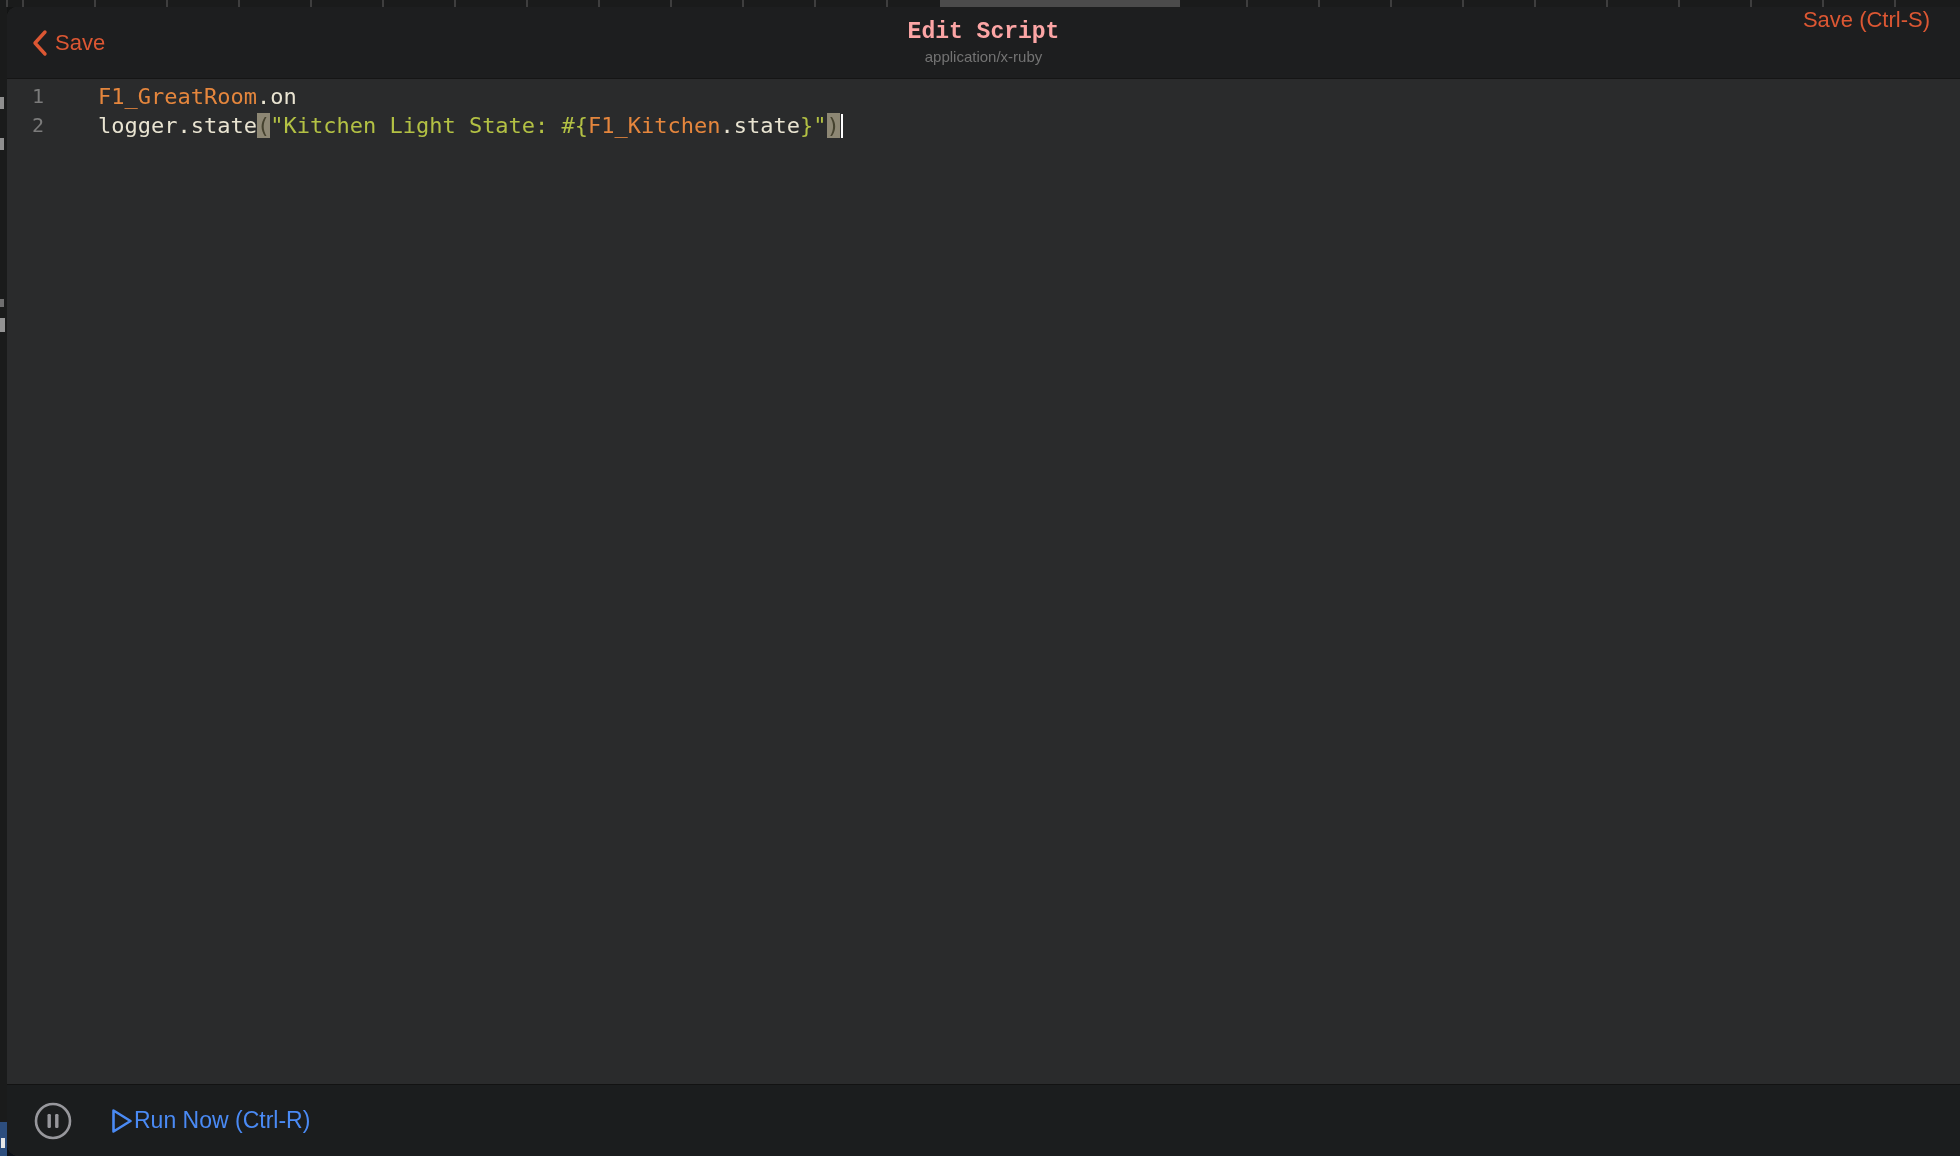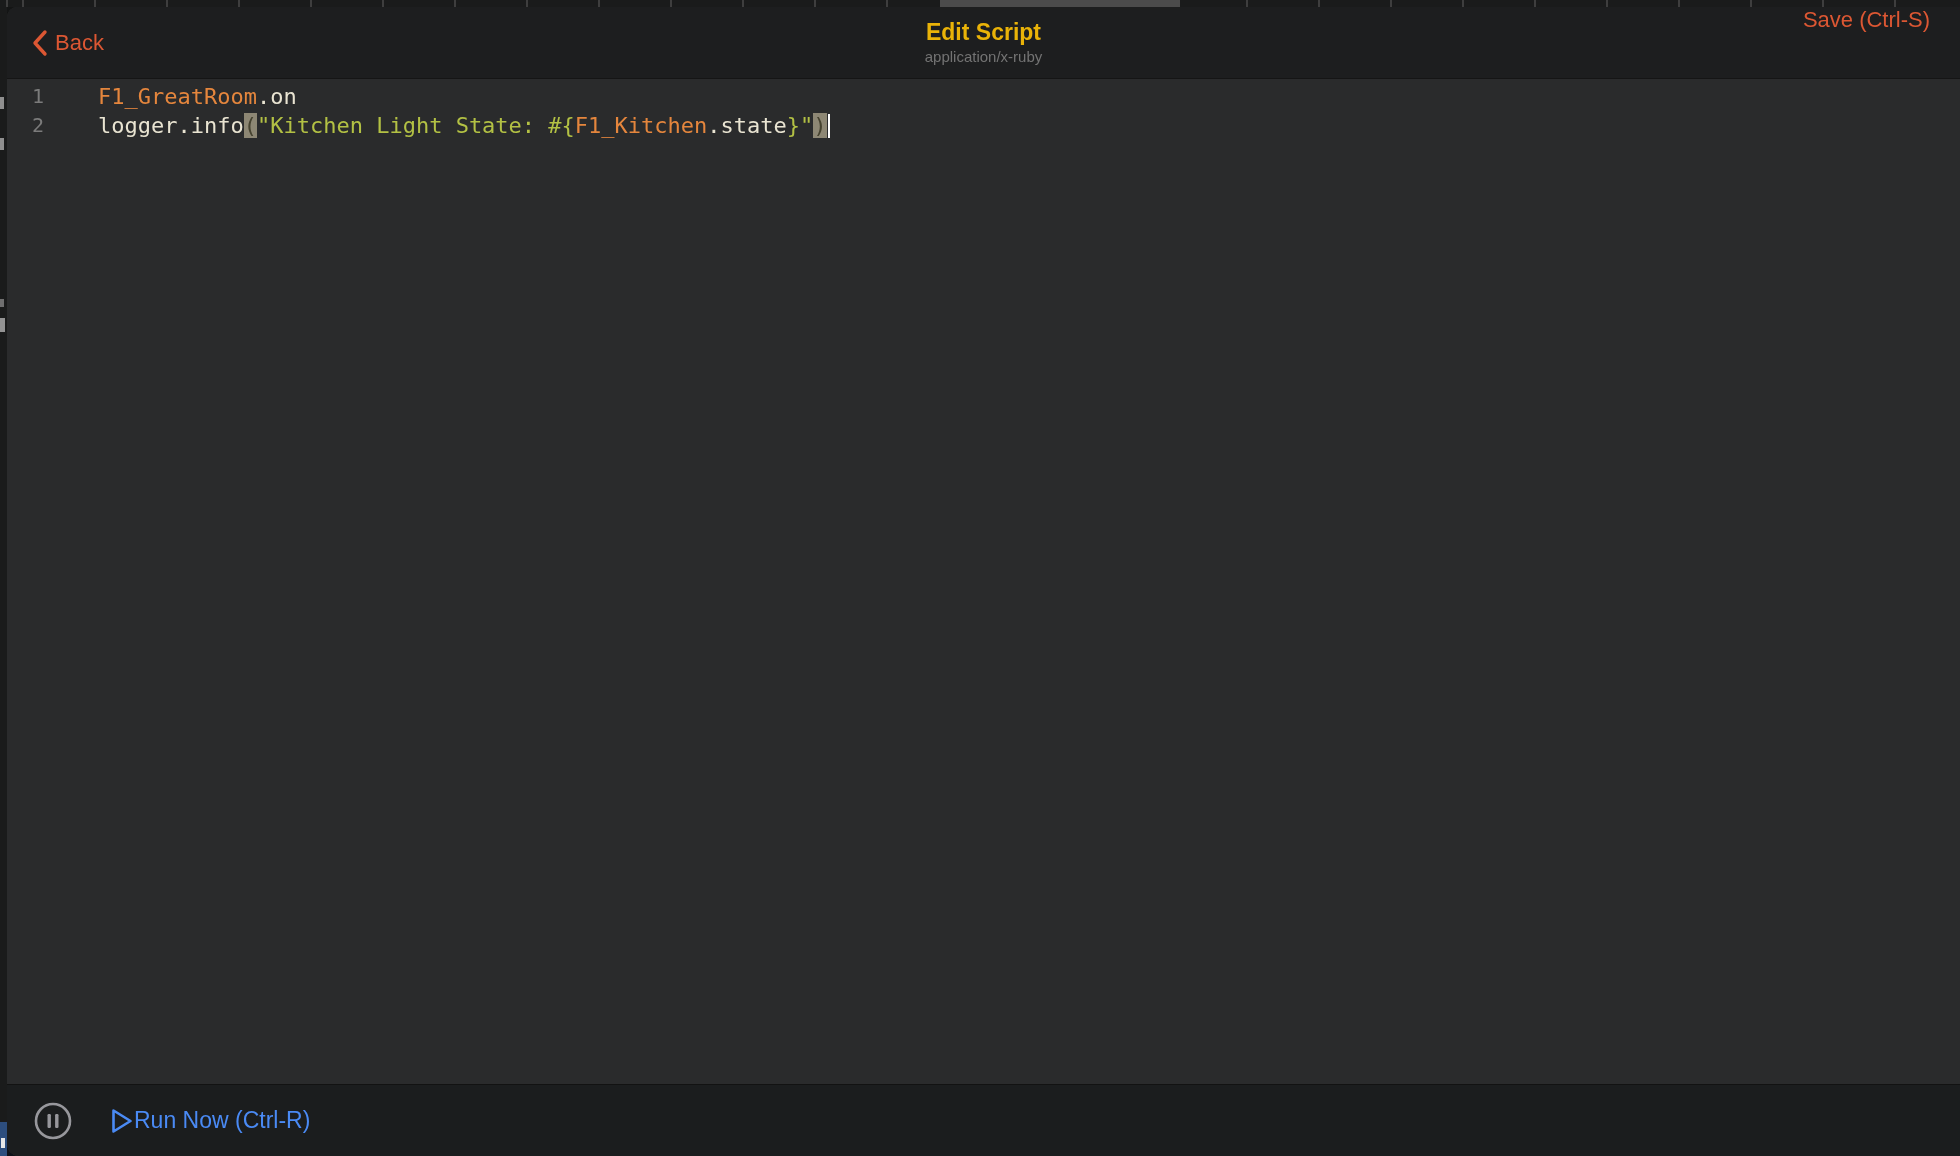--- a/index.html
+++ b/index.html
@@ -43,21 +43,21 @@
     position:absolute;left:24px;top:0;height:100%;
     display:flex;align-items:center;gap:7px;cursor:pointer;
     color:var(--accent);font-size:22px;
   }
   .back-btn svg{display:block;}
   .nav-title-wrap{
     position:absolute;left:0;right:0;top:0;height:100%;
     display:flex;flex-direction:column;align-items:center;justify-content:center;gap:5px;
     pointer-events:none;
   }
-  .nav-title{color:#eab308;font-size:23px;font-weight:700;line-height:1;}
+  .nav-title{color:#fca5a5;font-size:23px;font-weight:700;line-height:1;font-family:Liberation Mono, monospace;}
   .nav-subtitle{color:#737373;font-size:15px;line-height:1;}
   .save-btn{
     position:absolute;right:30px;top:0;height:100%;
     display:flex;align-items:flex-start;cursor:pointer;
     color:var(--accent);font-size:22px;
   }
 
   
   .editor{flex:1 1 auto;background:var(--editor_bg);padding-top:3px;cursor:text;}
   .line{display:flex;line-height:29px;font-family:"DejaVu Sans Mono","Liberation Mono",monospace;font-size:22px;}
@@ -108,40 +108,40 @@
 
 <div class="sheet">
 
   <div class="navbar">
     <div class="back-btn">
       <span>
         <svg width="17" height="28" viewBox="0 0 17 28">
           <polyline points="14,3 4,14 14,25" fill="none" stroke="#dc5733" stroke-width="3.4" stroke-linecap="round" stroke-linejoin="round"></polyline>
         </svg>
       </span>
-      <span>Back</span>
+      <span>Save</span>
     </div>
     <div class="nav-title-wrap">
       <div class="nav-title">Edit Script</div>
       <div class="nav-subtitle">application/x-ruby</div>
     </div>
     <div class="save-btn">
       <span>Save (Ctrl-S)</span>
     </div>
   </div>
 
   <div class="editor">
     <div id="code-lines">
         <div class="line">
           <div class="gutter">1</div>
           <div class="code"><span class="tok-constant">F1_GreatRoom</span><span class="tok-plain">.on</span></div>
         </div>
         <div class="line">
           <div class="gutter">2</div>
-          <div class="code"><span class="tok-plain">logger.info</span><span class="tok-matched-paren">(</span><span class="tok-string">"Kitchen Light State: #{</span><span class="tok-constant">F1_Kitchen</span><span class="tok-plain">.state</span><span class="tok-string">}"</span><span class="tok-matched-paren">)</span><span class="cursor"></span></div>
+          <div class="code"><span class="tok-plain">logger.state</span><span class="tok-matched-paren">(</span><span class="tok-string">"Kitchen Light State: #{</span><span class="tok-constant">F1_Kitchen</span><span class="tok-plain">.state</span><span class="tok-string">}"</span><span class="tok-matched-paren">)</span><span class="cursor"></span></div>
         </div>
       </div>
   </div>
 
   <div class="toolbar">
     <div class="pause-btn">
       <span>
         <svg width="38" height="38" viewBox="0 0 38 38">
           <circle cx="19" cy="19" r="17" fill="none" stroke="#97979c" stroke-width="2.6"></circle>
           <rect x="13.5" y="12" width="3.4" height="14" rx="1.2" fill="#97979c"></rect>

